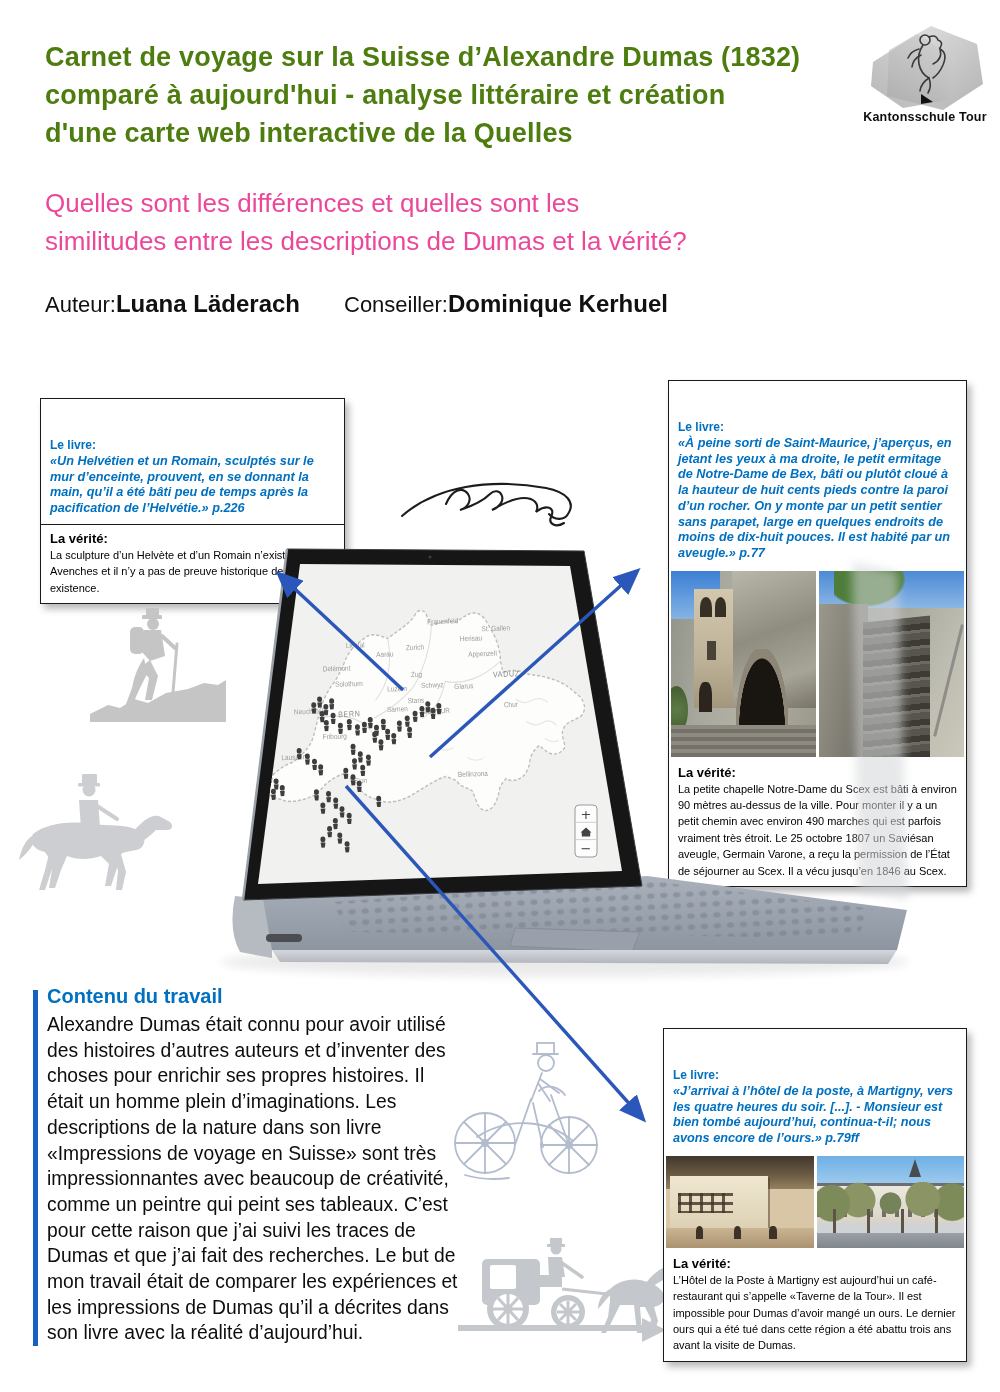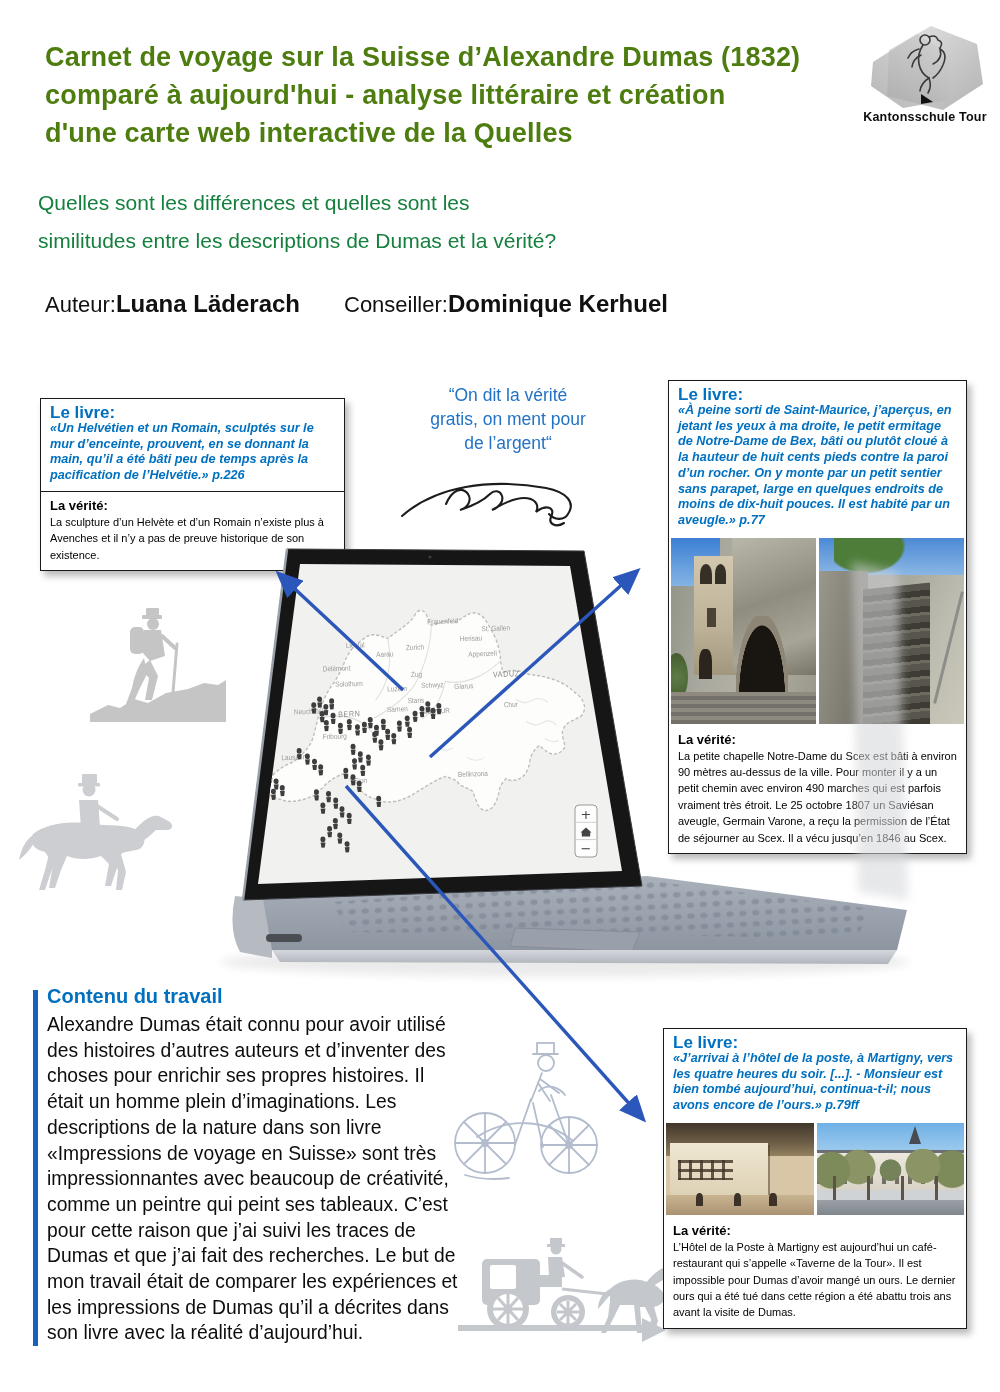--- a/index.html
+++ b/index.html
@@ -1,37 +1,37 @@
 <!DOCTYPE html>
 <html><head>
 <meta charset="utf-8">
 <style>
   html,body{margin:0;padding:0;background:#ffffff;}
   .page{position:relative;width:1000px;height:1392px;background:#fff;overflow:hidden;
         font-family:"Liberation Sans",sans-serif;color:#111;}
   
   .title{position:absolute;left:45px;top:38px;width:830px;font-size:27px;font-weight:700;
          line-height:38px;color:#4d7c0f;letter-spacing:0.2px;}
-  .question{position:absolute;left:38px;top:184px;width:780px;font-size:21px;line-height:38px;
-            color:#15803d;}
+  .question{position:absolute;left:45px;top:184px;width:780px;font-size:26px;line-height:38px;
+            color:#ec4899;}
   .byline{position:absolute;left:45px;top:290px;display:flex;align-items:baseline;font-size:22px;color:#111;}
   .byline .name{font-weight:700;font-size:24px;margin-left:0;}
   .byline .advisor-label{margin-left:44px;}
   
   .logo{position:absolute;left:852px;top:24px;width:146px;text-align:center;}
   .logo-label{font-size:12.5px;font-weight:700;color:#0d0d0d;margin-top:-6px;letter-spacing:0.2px;}
   
   .quote{position:absolute;left:396px;top:383px;width:224px;text-align:center;
          color:#2273c6;font-size:17.5px;line-height:24px;}
   .signature{position:absolute;left:398px;top:460px;}
   
   .note-box{position:absolute;background:#fff;border:1.6px solid #1a1a1a;
             box-shadow:4px 5px 7px rgba(0,0,0,.28);}
   .nb-pad{padding:5px 9px 7px;}
-  .nb-label{font-weight:700;color:#0070c0;font-size:17px;line-height:17px;}
+  .nb-label{font-weight:700;color:#0070c0;font-size:12px;line-height:17px;margin-top:33px;}
   .nb-quote{color:#0070c0;font-style:italic;font-weight:600;font-size:12.7px;line-height:15.7px;}
   .nb-divider{border-top:1.6px solid #1a1a1a;}
   .nb-truth-label{font-weight:700;color:#000;font-size:13px;line-height:17px;}
   .nb-truth{font-size:11px;line-height:16.4px;color:#000;}
   .photos{display:flex;gap:3px;background:#fff;padding:2px 2px;}
   .photo{flex:1;position:relative;overflow:hidden;}
   
   .ph-chapel{background:linear-gradient(100deg,#8f9286 0%,#a8a89e 30%,#b5b2a6 58%,#99968a 100%);}
   .ph-chapel .sky{position:absolute;left:0;top:0;width:34%;height:26%;
       background:linear-gradient(180deg,#3c7fd4,#85b4e4);}
@@ -148,25 +148,20 @@
     <div>similitudes entre les descriptions de Dumas et la vérité?</div>
   </div>
 
   <div class="byline">
     <span>Auteur:</span>
     <span class="name">Luana Läderach</span>
     <span class="advisor-label">Conseiller:</span>
     <span class="name">Dominique Kerhuel</span>
   </div>
 
-  <div class="quote">
-    <div>“On dit la vérité</div>
-    <div>gratis, on ment pour</div>
-    <div>de l’argent“</div>
-  </div>
   <svg class="signature" width="185" height="70" viewBox="0 0 185 70">
     <g fill="none" stroke="#1c1c1c" stroke-width="2.1" stroke-linecap="round">
       <path d="M4 56 C38 26 92 18 148 28 C168 32 178 42 170 54 C166 61 156 60 151 54"></path>
       <path d="M48 44 C54 30 64 26 70 34 C74 40 70 48 62 50 C74 46 86 40 92 34 C96 30 102 30 104 36 C106 42 100 48 94 50 C104 44 116 38 126 38 C136 38 142 44 138 52 C148 44 158 47 153 57 C150 64 158 68 166 63"></path>
     </g>
   </svg>
 
   <div class="note-box" style="left:40px;top:398px;width:303px;">
     <div class="nb-pad">
       <div class="nb-label">Le livre:</div>

